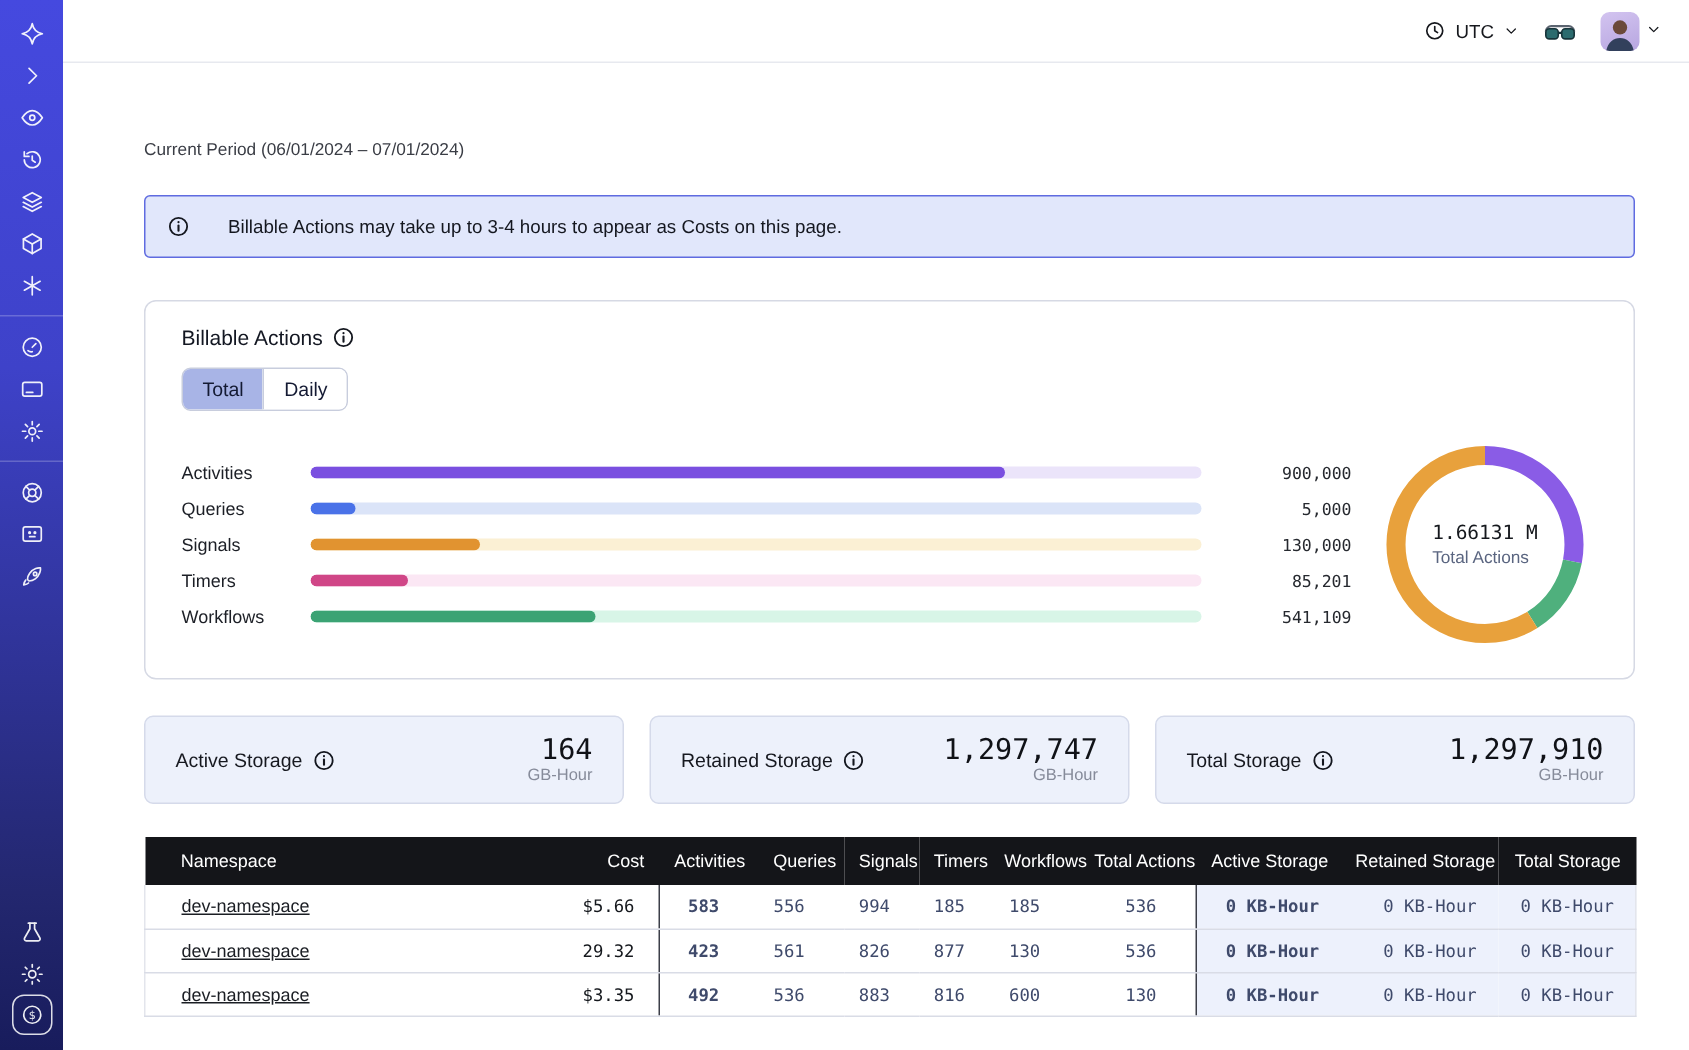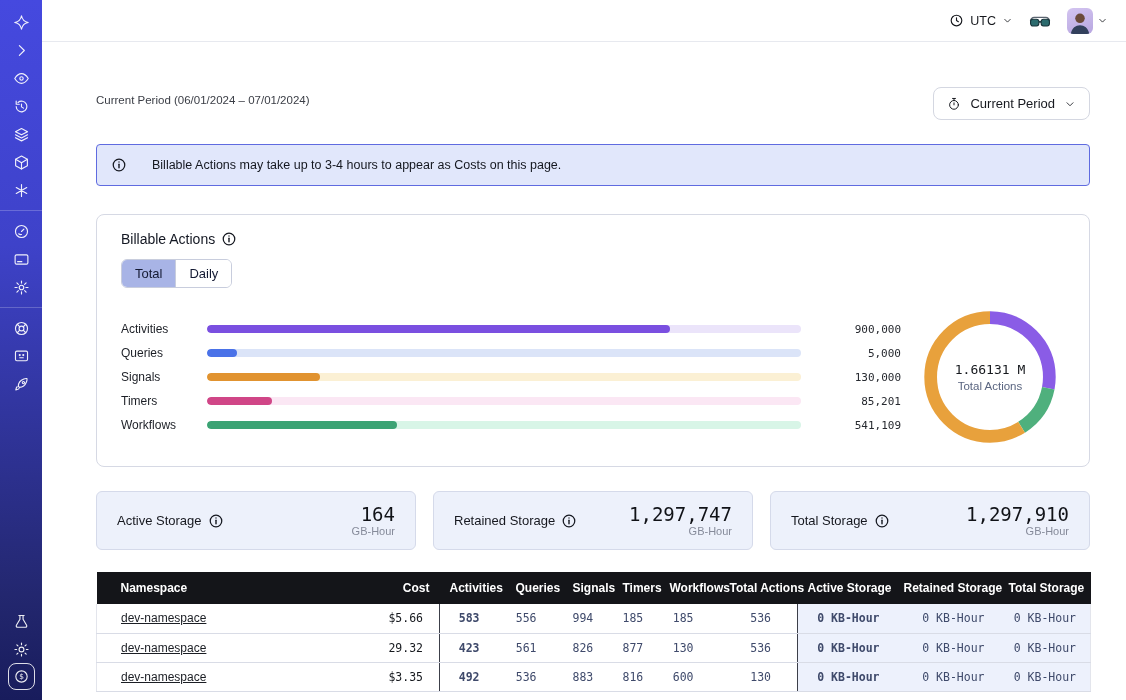--- a/index.html
+++ b/index.html
@@ -51,36 +51,36 @@
 
   .chart-row { margin-top:18px; display:flex; align-items:center; gap:14px; }
   .bars { flex:1 1 auto; display:flex; flex-direction:column; }
   .bar-row { display:grid; grid-template-columns:72px 1fr 86px; align-items:center; gap:14px; height:24px; }
   .bar-label { font-size:12px; color:#1c1f26; }
   .bar-track { display:block; height:8px; border-radius:4px; overflow:hidden; position:relative; }
   .bar-fill { display:block; height:8px; border-radius:4px; }
   .bar-value { font-family:"DejaVu Sans Mono",monospace; font-size:11px; color:#26292f; text-align:right; }
 
   .donut-wrap { flex:0 0 150px; display:flex; align-items:center; justify-content:center; position:relative; }
-  .donut-center { position:absolute; text-align:center; }
+  .donut-center { position:absolute; }
   .donut-value { font-family:"DejaVu Sans Mono",monospace; font-size:13px; color:#15181d; }
   .donut-label { margin-top:3px; font-size:11.5px; color:#5a6580; }
 
   
   .storage-row { margin-top:24px; display:flex; gap:17px; }
   .storage-card { flex:1 1 0; background:#edf1fb; border:1px solid #d5daea; border-radius:6px;
     padding:10px 20px; display:flex; justify-content:space-between; align-items:center; height:59px; }
   .storage-label { display:flex; align-items:center; gap:7px; font-size:13px; color:#16181f; }
   .storage-num { text-align:right; }
   .storage-value { font-family:"DejaVu Sans Mono",monospace; font-size:19px; color:#101217; line-height:1.1; }
   .storage-unit { font-size:11px; color:#868b9a; margin-top:1px; }
 
   
   .usage-table { margin-top:22px; width:994px; border-collapse:collapse; table-layout:fixed; }
-  .usage-table th { background:#141519; color:#fff; font-size:12px; font-weight:700; padding:9px 10px; text-align:right; white-space:nowrap; }
+  .usage-table th { background:#141519; color:#fff; font-size:12px; font-weight:400; padding:9px 10px; text-align:right; white-space:nowrap; }
   .usage-table th.left { text-align:left; padding-left:24px; }
   .usage-table td { border-bottom:1px solid #d9dce6; padding:7px 10px; font-size:12px; height:29px; white-space:nowrap; }
   .usage-table td.ns { padding-left:24px; border-left:1px solid #e3e5ec; }
   .usage-table td.ns a { color:#1b1e24; text-decoration:underline; cursor:pointer; }
   .usage-table td.num { font-family:"DejaVu Sans Mono",monospace; font-size:11.5px; color:#3f4a6b; text-align:right; }
   .usage-table td.cost { color:#15181d; padding-right:16px; }
   .usage-table td.cnt { padding-right:26px; }
   .usage-table td.storage { background:#edf1fc; padding-right:14px; }
   .usage-table td.div-dark { border-left:1px solid #3c3f49;font-weight:bold; }
   .usage-table td.edge-r { border-right:1px solid #e3e5ec; }
@@ -226,30 +226,20 @@
           </svg></span>
     </div>
   </header>
 
   <main class="main">
 
     <div class="page-head">
       <div>
         <div class="subtitle">Current Period (06/01/2024 – 07/01/2024)</div>
       </div>
-      <button class="period-btn">
-        <svg width="14" height="14" viewBox="0 0 24 24">
-            <circle cx="12" cy="13.5" r="7.5"></circle>
-            <path d="M12 10v3.5M9.5 2.5h5M12 2.5V6"></path>
-          </svg>
-        <span>Current Period</span>
-        <svg width="12" height="12" viewBox="0 0 24 24">
-            <path d="M6 9.5l6 6 6-6"></path>
-          </svg>
-      </button>
     </div>
 
     <div class="banner">
       <svg class="info-icon" viewBox="0 0 16 16">
           <circle cx="8" cy="8" r="6.6"></circle>
           <line x1="8" y1="7.2" x2="8" y2="11.2"></line>
           <line x1="8" y1="4.6" x2="8" y2="4.7"></line>
         </svg>
       <span>Billable Actions may take up to 3-4 hours to appear as Costs on this page.</span>
     </div>

